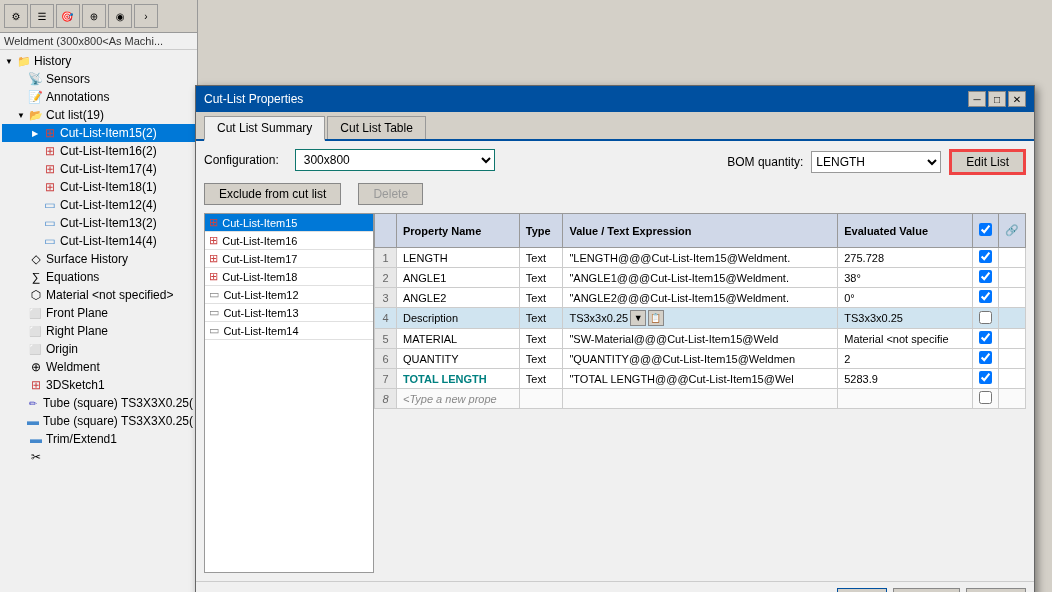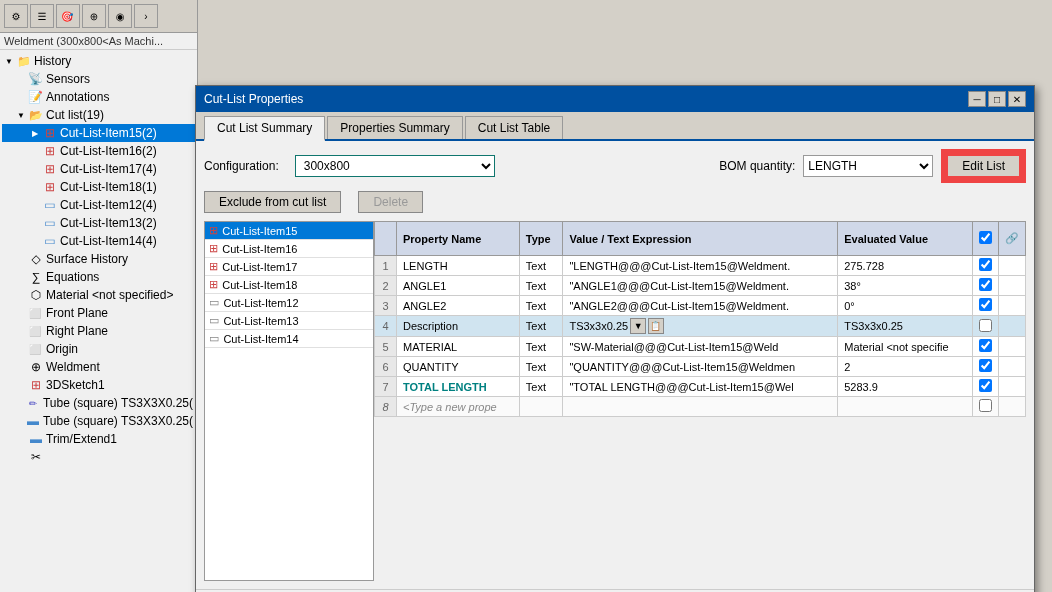--- a/index.html
+++ b/index.html
@@ -134,21 +134,21 @@
     }
 
     
     .dialog-body {
       padding: 8px;
       background: #f0f0f0;
     }
 
     .config-row {
       display: flex;
-      align-items: center;
+      align-items: flex-start;
       justify-content: space-between;
       margin-bottom: 8px;
       gap: 32px;
     }
 
     .config-label {
       font-size: 12px;
       margin-right: 8px;
     }
 
@@ -253,21 +253,21 @@
       padding: 3px 14px;
       border: 1px solid #888;
       background: #d4d0c8;
       cursor: pointer;
       font-size: 12px;
       min-width: 60px;
     }
     .btn.disabled { color: #999; cursor: default; }
     .btn.primary {
       background: #d4d0c8;
-      border: 7px solid #ef4444;
+      border: 3px solid #ef4444;
       color: #000;
     }
 
     
     .dialog-footer {
       padding: 6px 8px;
       display: flex;
       justify-content: flex-end;
       gap: 6px;
       border-top: 1px solid #ccc;
@@ -447,23 +447,20 @@
     <div class="titlebar-buttons">
       <button class="titlebar-btn">─</button>
       <button class="titlebar-btn">□</button>
       <button class="titlebar-btn">✕</button>
     </div>
   </div>
 
   <div class="tab-bar">
     <div class="tab active">
       <span>Cut List Summary</span>
-    </div>
-    <div class="tab">
-      <span>Properties Summary</span>
     </div>
     <div class="tab">
       <span>Cut List Table</span>
     </div>
   </div>
 
   <div class="dialog-body">
 
     <div class="config-row">
       <div style="display:flex; align-items:center; gap:8px;">

